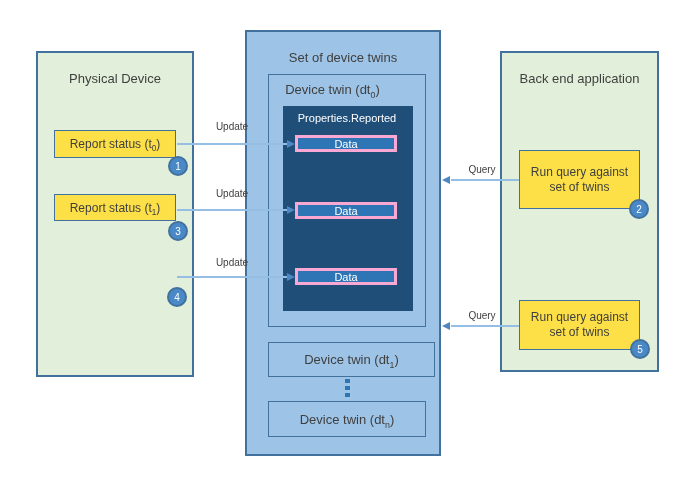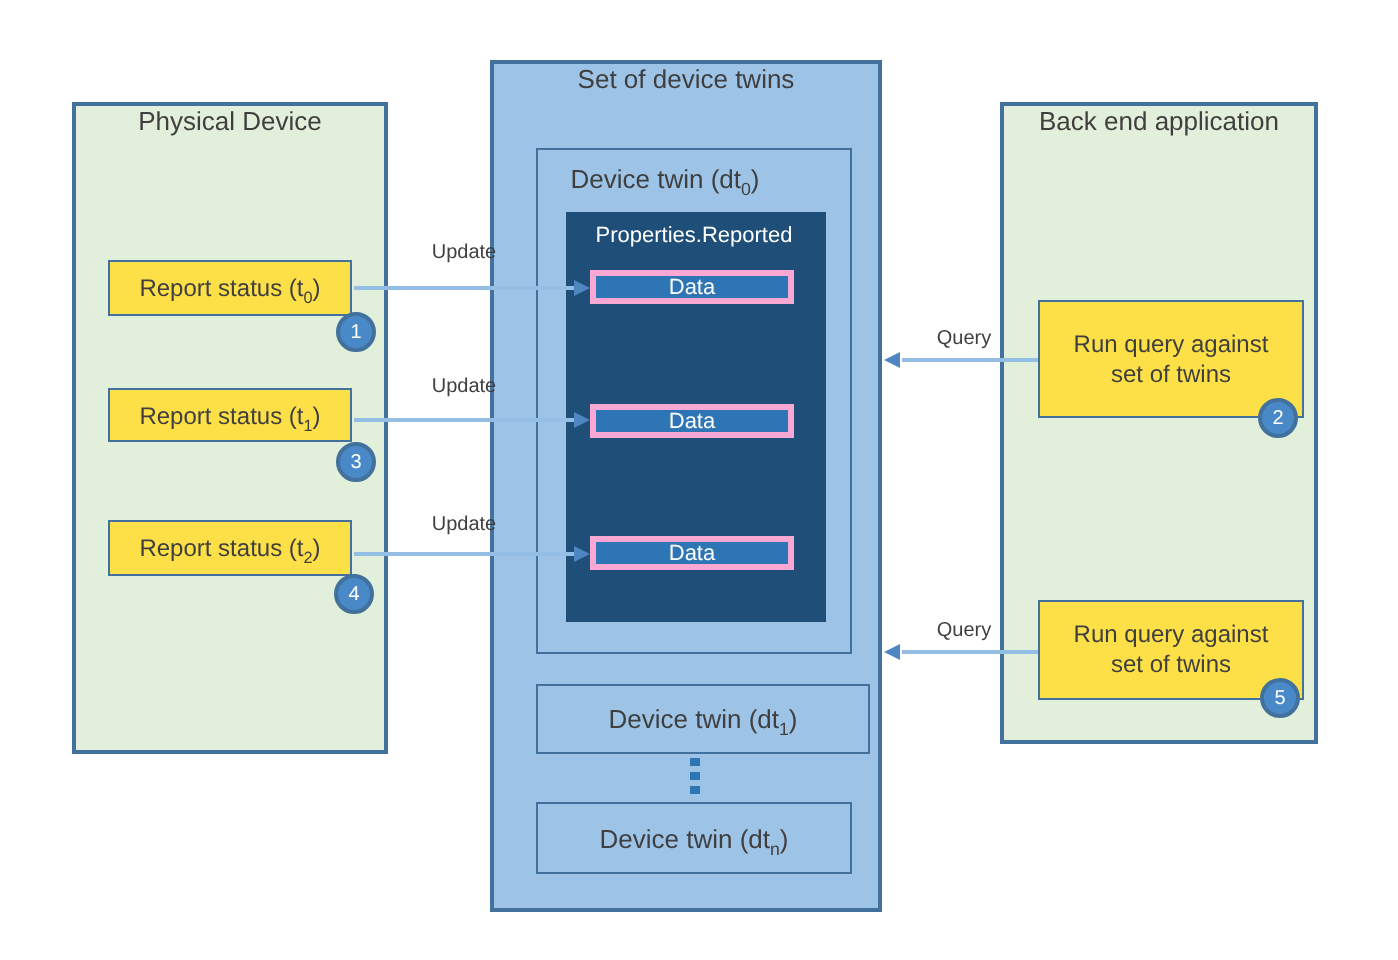--- a/index.html
+++ b/index.html
@@ -8,21 +8,21 @@
   .abs{position:absolute;box-sizing:border-box;}
 
   
   .outer-green{background:#E2EFDA;border:2px solid #41719C;}
   .outer-blue{background:#9DC3E6;border:2px solid #41719C;}
   .inner-blue{background:#9DC3E6;border:1.5px solid #41719C;}
   .dark-navy{background:#1F4E79;}
   .green-box{background:#fde047;border:1.5px solid #41719C;}
   .data-box{background:#2E75B6;border:3px solid #f9a8d4;display:flex;align-items:center;justify-content:center;
             color:#ffffff;font-size:11px;}
-  .box-title{text-align:center;font-size:13px;padding-top:0;}
+  .box-title{text-align:center;font-size:13px;padding-top:18px;}
   .center-both{display:flex;align-items:center;justify-content:center;}
 
   
   .pd-box{left:36px;top:51px;width:158px;height:326px;}
   .report-box{left:54px;width:122px;font-size:12px;}
   .r0{top:130px;height:28px;} .r1{top:194px;height:27px;} .r2{top:260px;height:28px;}
 
   
   .mid-box{left:245px;top:30px;width:196px;height:426px;}
   .dt0-box{left:268px;top:74px;width:158px;height:253px;}
@@ -31,21 +31,21 @@
   .props-label{left:283px;top:112px;width:128px;text-align:center;color:#ffffff;font-size:11px;}
   .data-pos{left:295px;width:102px;height:17px;}
   .d0{top:135px;} .d1{top:202px;} .d2{top:268px;}
   .dt1-box{left:268px;top:342px;width:167px;height:35px;font-size:13px;}
   .dtn-box{left:268px;top:401px;width:158px;height:36px;font-size:13px;}
   .dot{position:absolute;left:345px;width:5px;height:4px;background:#2E75B6;}
   .dotA{top:379px;} .dotB{top:386px;} .dotC{top:393px;}
 
   
   .be-box{left:500px;top:51px;width:159px;height:321px;}
-  .rq-box{left:519px;width:133px;font-size:12px;text-align:center;line-height:15px;}
+  .rq-box{left:519px;width:121px;font-size:12px;text-align:center;line-height:15px;}
   .q1{top:150px;height:59px;} .q2{top:300px;height:50px;}
 
   
   .badge{width:20px;height:20px;border-radius:50%;background:#4A89C8;border:2px solid #41719C;
          color:#ffffff;font-size:10px;display:flex;align-items:center;justify-content:center;z-index:6;}
   .b1{left:168px;top:156px;} .b3{left:168px;top:221px;} .b4{left:167px;top:287px;}
   .b2{left:629px;top:199px;} .b5{left:630px;top:339px;}
 
   
   .hline{position:absolute;height:1.5px;background:#94BEE4;z-index:5;}
@@ -73,23 +73,20 @@
 
   <div class="abs outer-green pd-box">
     <div class="box-title">Physical Device</div>
   </div>
 
   <div class="abs green-box report-box r0 center-both">
     <span><span>Report status (t</span><sub>0</sub><span>)</span></span>
   </div>
   <div class="abs green-box report-box r1 center-both">
     <span><span>Report status (t</span><sub>1</sub><span>)</span></span>
-  </div>
-  <div class="abs green-box report-box r2 center-both">
-    <span><span>Report status (t</span><sub>2</sub><span>)</span></span>
   </div>
 
   <div class="abs badge b1">1</div>
   <div class="abs badge b3">3</div>
   <div class="abs badge b4">4</div>
 
   <div class="abs outer-blue mid-box">
     <div class="box-title">Set of device twins</div>
   </div>
 

